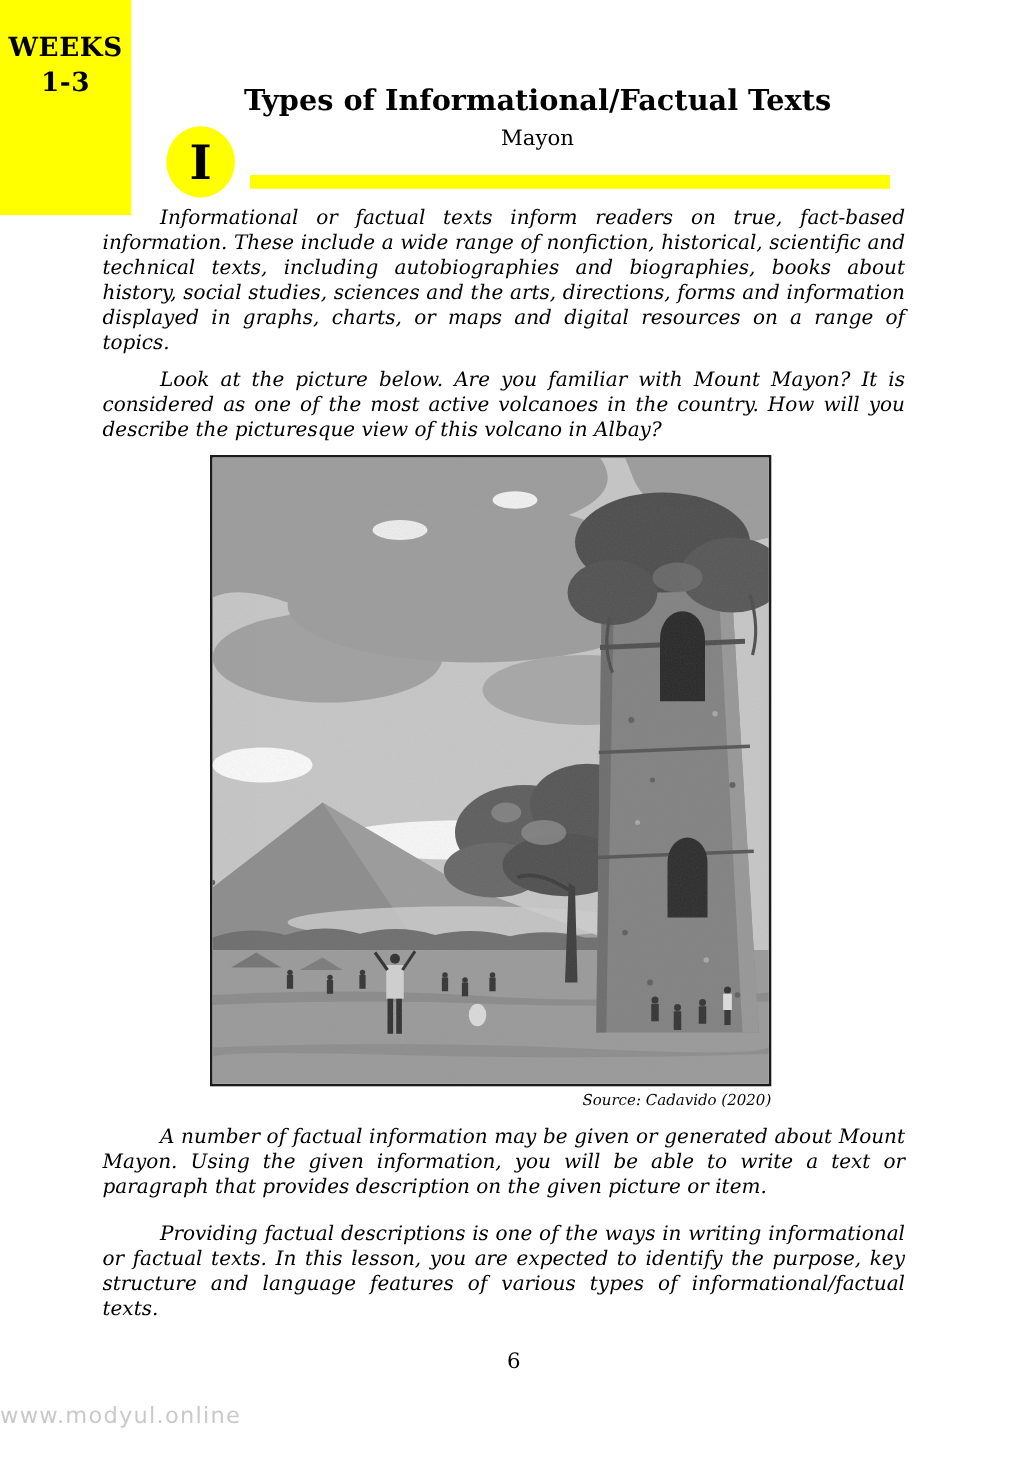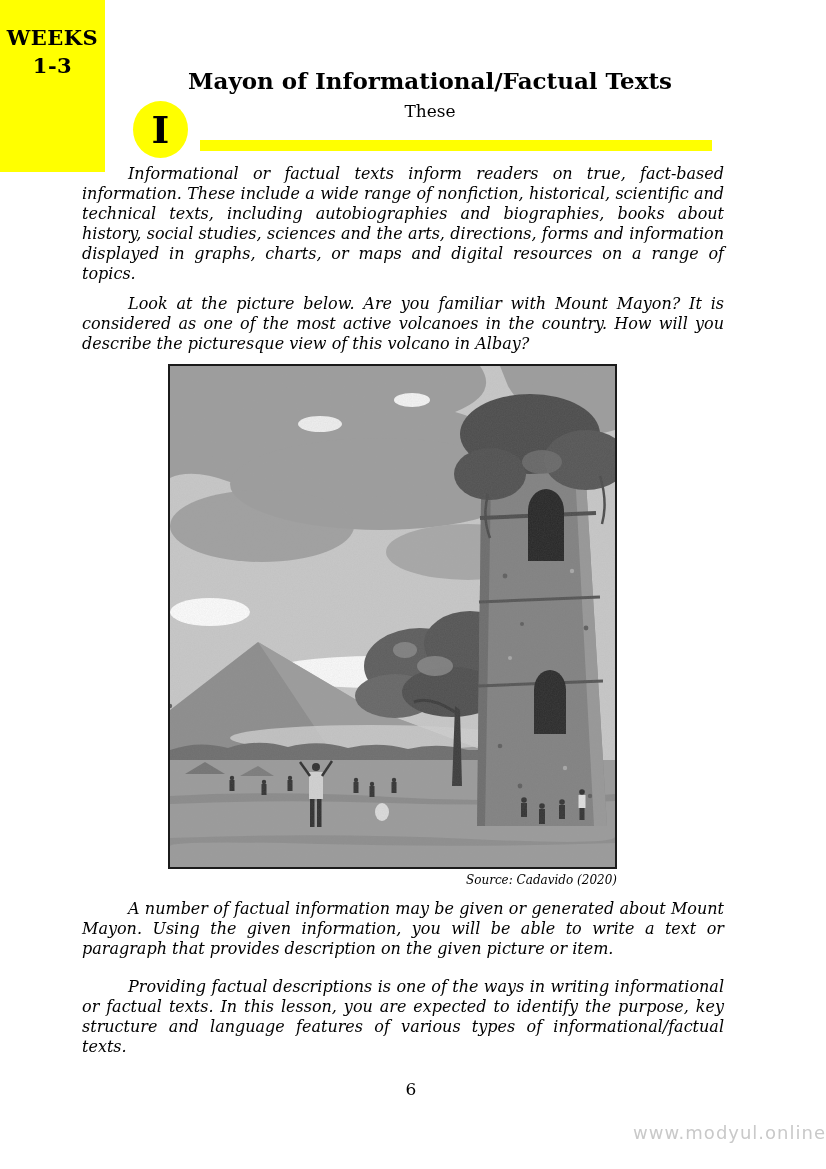--- a/index.html
+++ b/index.html
@@ -72,38 +72,38 @@
     font-size:16px;line-height:22px;
   }
   .footer .book{font-style:italic;}
   .footer .pagenum{
     position:absolute;left:316px;top:0;width:26px;text-align:center;
     font-size:17px;font-style:normal;
   }
   
   .watermark{
     position:absolute;left:0;top:1122px;width:826px;
-    text-align:right;
+    text-align:left;
     font-family:"DejaVu Sans","Liberation Sans",sans-serif;
     font-size:18px;letter-spacing:1px;
     color:var(--watermark-gray);
   }
 </style>
 </head>
 <body>
 
 <div class="page">
 
   <div class="week-badge">
     <div>WEEKS</div>
     <div>1-3</div>
   </div>
 
-  <div class="page-title">Mayon of Informational/Factual Texts</div>
-  <div class="lesson-subtitle">These</div>
+  <div class="page-title">Types of Informational/Factual Texts</div>
+  <div class="lesson-subtitle">Mayon</div>
   <div class="lesson-circle">
     <span>I</span>
   </div>
   <div class="title-bar"></div>
 
   <div class="content">
     <p>Informational or factual texts inform readers on true, fact-based information. These include a wide range of nonfiction, historical, scientific and technical texts, including autobiographies and biographies, books about history, social studies, sciences and the arts, directions, forms and information displayed in graphs, charts, or maps and digital resources on a range of topics.</p>
     <p>Look at the picture below. Are you familiar with Mount Mayon? It is considered as one of the most active volcanoes in the country. How will you describe the picturesque view of this volcano in Albay?</p>
 
     <div class="figure">

